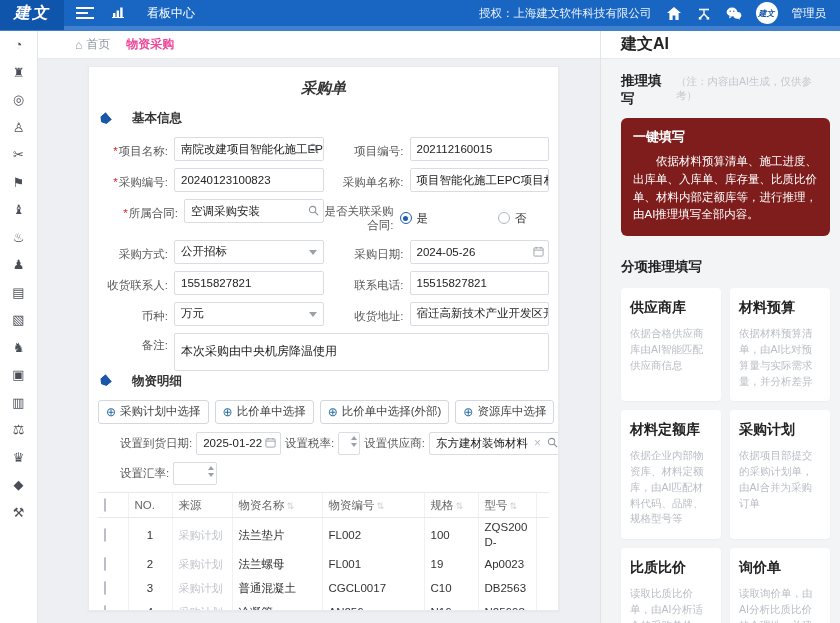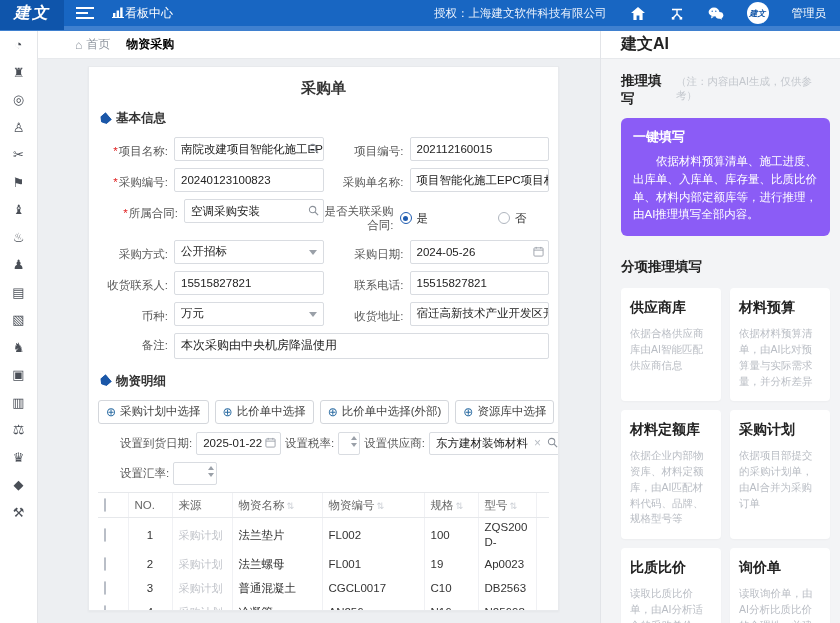--- a/index.html
+++ b/index.html
@@ -8,46 +8,46 @@
   .app { width:840px; height:623px; display:flex; flex-direction:column; }
 
   
   .topbar { height:26px; background:#1866c2; display:flex; align-items:center; color:#fff; flex:0 0 auto; }
   .topstrip { height:5px; background:#3f80cf; flex:0 0 auto; }
   .logo { width:64px; height:33px; background:#0f55ab; display:flex; align-items:center; justify-content:center;
     font-size:16px; font-weight:bold; font-style:italic; letter-spacing:2px; transform:skewX(0); }
   .hamburger { margin-left:12px; width:18px; cursor:pointer; }
   .hamburger i { display:block; height:2px; background:#fff; margin:3px 0; }
   .hamburger i:nth-child(2){ width:12px; }
-  .dash-tab { display:flex; align-items:center; gap:0; margin-left:18px; font-size:12px; cursor:pointer; }
-  .tb-right { margin-left:auto; display:flex; align-items:center; gap:23px; padding-right:14px; }
+  .dash-tab { display:flex; align-items:center; gap:22px; margin-left:18px; font-size:12px; cursor:pointer; }
+  .tb-right { margin-left:auto; display:flex; align-items:center; gap:14px; padding-right:14px; }
   .license { font-size:11.5px; color:#eaf1fc; }
   .tb-ic { width:16px; height:14px; display:inline-flex; align-items:center; justify-content:center; cursor:pointer; }
   .avatar { width:22px; height:22px; border-radius:50%; background:#fff; color:#1457a8; font-size:8px; font-weight:bold;
     display:flex; align-items:center; justify-content:center; font-style:italic; }
   .uname { font-size:11.5px; }
 
   
   .page { flex:1 1 auto; display:flex; min-height:0; }
   .sidebar { width:38px; background:#fff; border-right:1px solid #e3e5e8; display:flex; flex-direction:column;
     align-items:center; padding-top:7px; gap:14.5px; overflow:hidden; }
   .sb-ic { font-size:13px; color:#4a4f57; line-height:1; cursor:pointer; }
 
   .main { width:562px; display:flex; flex-direction:column; min-width:0; }
   .crumbs { height:28px; background:#fff; border-bottom:1px solid #e7e9ec; display:flex; align-items:center;
     padding-left:37px; gap:6px; flex:0 0 auto; }
   .crumb-home { color:#9097a0; font-size:12px; cursor:pointer; display:flex; gap:4px; align-items:center; }
-  .crumb-cur { color:#000000; font-weight:bold; font-size:12px; margin-left:10px; cursor:pointer; }
+  .crumb-cur { color:#ec4899; font-weight:bold; font-size:12px; margin-left:10px; cursor:pointer; }
   .main-scroll { flex:1; background:#edeff2; padding:7px 41px 0 50px; overflow:hidden; }
 
   .card { background:#fff; border:1px solid #e8eaed; box-shadow:0 1px 2px rgba(0,0,0,.04);
     padding:12px 9px 6px 9px; height:545px; overflow:hidden; }
-  .form-title { text-align:center; font-size:15px; color:#333; font-weight:600; margin-bottom:12px; }
-
-  .sec { display:flex; align-items:center; gap:6px; margin:6px 0 10px 2px; }
+  .form-title { text-align:center; font-size:15px; color:#333; font-weight:600; margin-bottom:12px;font-style:italic; }
+
+  .sec { display:flex; align-items:center; gap:22px; margin:6px 0 10px 2px; }
   .tag-ic { width:10px; height:10px; background:#1b57a8; transform:rotate(-40deg);
     clip-path:polygon(0 50%,32% 0,100% 0,100% 100%,32% 100%); position:relative; }
   .sec-t { font-size:12.5px; font-weight:bold; color:#333; }
 
   .frow { display:flex; align-items:flex-start; margin-bottom:7px; }
   .fcol { flex:1; display:flex; align-items:center; min-width:0; }
   .flabel { width:76px; flex:0 0 76px; text-align:right; font-size:11.5px; color:#595959; padding-right:6px;
     line-height:1.25; padding-top:5px; }
   .flabel.r2 { width:86px; flex-basis:86px; }
   .req { color:#e02121; margin-right:1px; }
@@ -97,21 +97,21 @@
   .sort { color:#ccd0d6; font-size:9px; margin-left:2px; }
 
   
   .ai { width:240px; border-left:1px solid #e2e4e8; display:flex; flex-direction:column; background:#f3f4f6; }
   .ai-head { height:28px; background:#fff; border-bottom:1px solid #e7e9ec; display:flex; align-items:center;
     padding-left:20px; font-size:16px; font-weight:bold; color:#222; flex:0 0 auto; }
   .ai-body { padding:13px 10px 0 20px; overflow:hidden; }
   .ai-h1 { display:flex; align-items:baseline; gap:2px; }
   .ai-h1 b { font-size:13.5px; color:#222; }
   .ai-note { font-size:10.5px; color:#c3c7cd; }
-  .oneclick { background:#8b5cf6; border-radius:6px; padding:10px 12px 12px; margin-top:10px; cursor:pointer; }
+  .oneclick { background:#7f1d1d; border-radius:6px; padding:10px 12px 12px; margin-top:10px; cursor:pointer; }
   .oneclick h4 { color:#fff; font-size:13px; margin-bottom:7px; }
   .oneclick p { color:#fff; font-size:11.5px; line-height:1.55; text-indent:2em; }
   .ai-h2 { font-size:13.5px; color:#222; font-weight:bold; margin:22px 0 12px; }
   .cards { display:grid; grid-template-columns:1fr 1fr; gap:9px; }
   .aicard { background:#fff; border-radius:4px; padding:11px 9px 12px; cursor:pointer; box-shadow:0 1px 2px rgba(0,0,0,.03); }
   .aicard h5 { font-size:14px; color:#222; margin-bottom:9px; }
   .aicard p { font-size:10.5px; color:#b9bdc4; line-height:1.5; }
 </style>
 </head>
 <body>
@@ -321,21 +321,21 @@
               <div class="flabel r2">收货地址:</div>
               <div class="ctrl">
                   <div class="inp noic">宿迁高新技术产业开发区开发大道北侧</div>
                 </div>
             </div>
           </div>
 
           <div class="frow">
             <div class="flabel">备注:</div>
             <div class="ctrl" style="height:26px;">
-              <div class="inp noic" style="height:26px;font-size:12px;">本次采购由中央机房降温使用</div>
+              <div class="inp noic" style="height:38px;font-size:12px;">本次采购由中央机房降温使用</div>
             </div>
           </div>
 
           <div class="sec" style="margin-top:14px;">
             <span class="tag-ic"></span>
             <span class="sec-t">物资明细</span>
           </div>
 
           <div class="mtool">
             <button class="btn">

